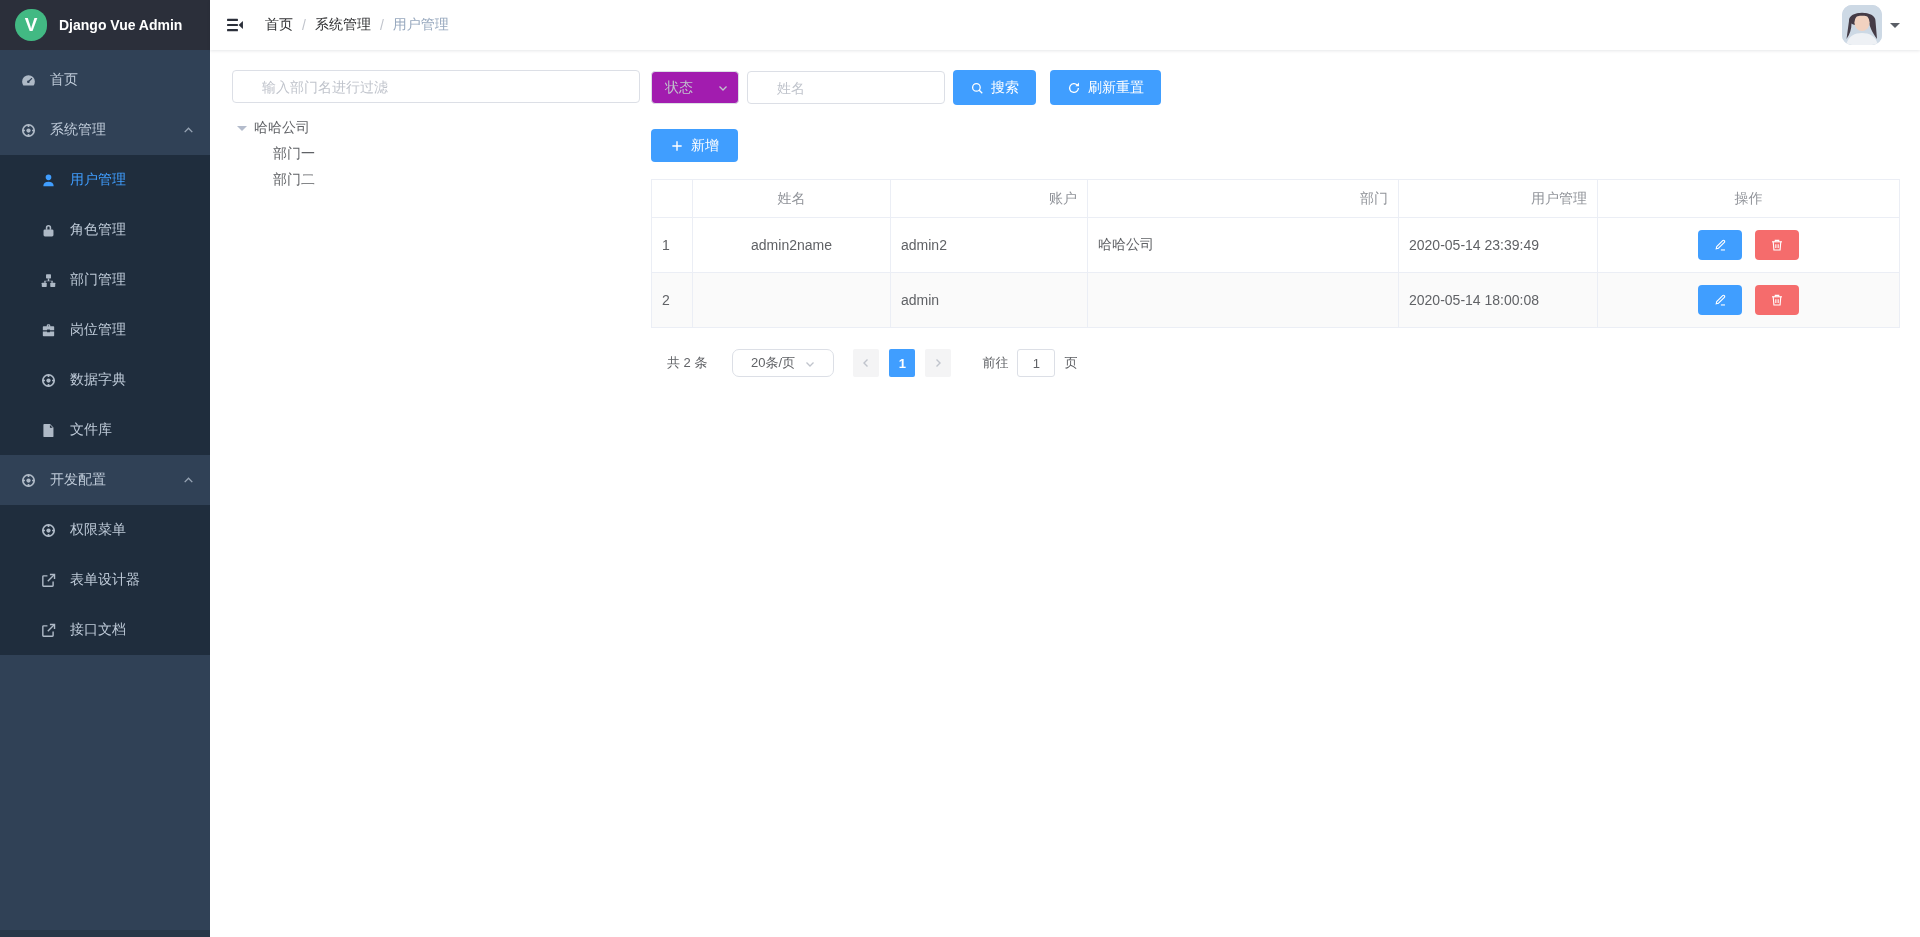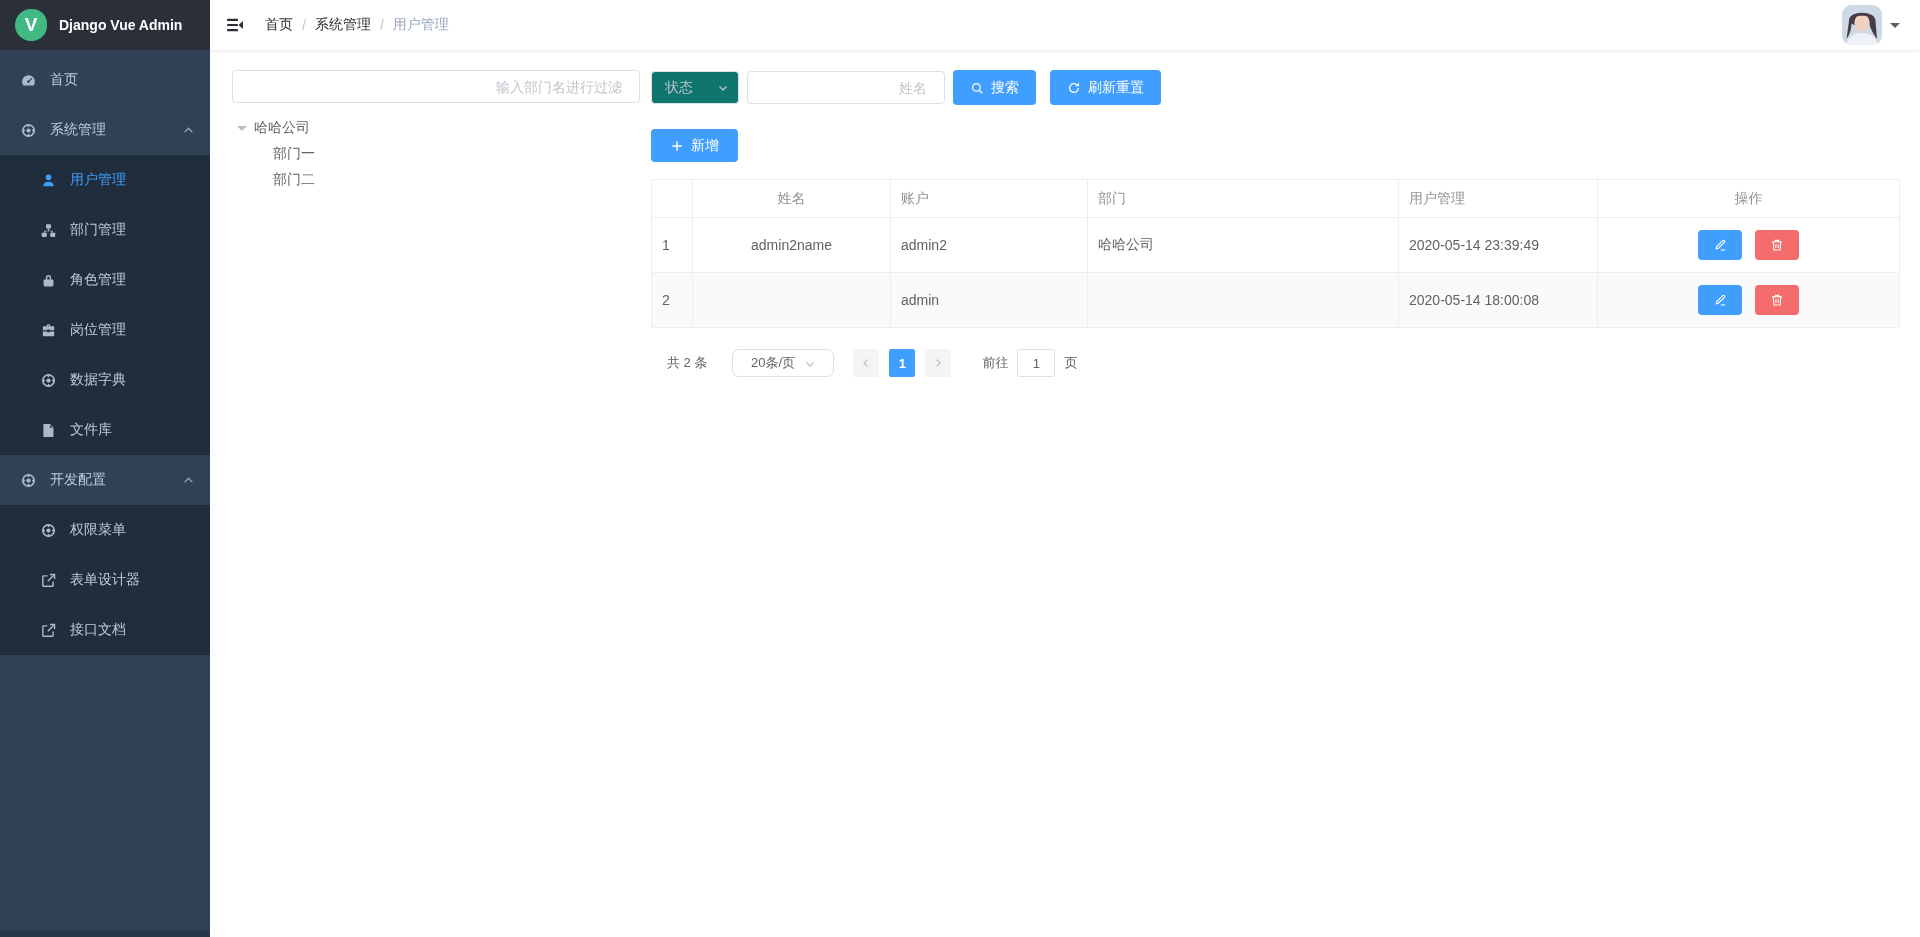--- a/index.html
+++ b/index.html
@@ -37,45 +37,45 @@
   .bc-current { color:#97a8be; }
   .avatar-wrap { position:absolute; right:20px; top:5px; display:flex; align-items:flex-end; cursor:pointer; }
   .avatar { width:40px; height:40px; border-radius:10px; overflow:hidden; background:#c8d4e2; }
   .avatar-caret { width:0; height:0; border:5px solid transparent; border-top-color:#5a5e66; margin:0 0 12px 8px; }
 
   
   .content { position:absolute; left:210px; top:50px; right:0; bottom:0; background:#fff; }
 
   .dept-panel { position:absolute; left:22px; top:20px; width:408px; }
   .text-input { height:33px; border:1px solid #dcdfe6; border-radius:4px; font-size:14px; color:#ef4444;
-    padding:0 17px; width:100%; outline:none; background:#fff;text-align:right; }
+    padding:0 29px; width:100%; outline:none; background:#fff; }
   .text-input::placeholder { color:#c0c4cc; }
   .tree { margin-top:12px; font-size:14px; color:#606266; }
   .tree-node { height:26px; display:flex; align-items:center; cursor:pointer; }
   .tree-caret { width:0; height:0; border:5px solid transparent; border-top-color:#b4bccc; margin:5px 7px 0 5px; }
   .tree-child { padding-left:41px; }
 
   .filter-panel { position:absolute; left:441px; top:20px; }
   .filter-row { display:flex; align-items:center; }
-  .select-box { width:88px; height:33px; border:1px solid #dcdfe6; border-radius:4px; background:#0f766e;
+  .select-box { width:88px; height:33px; border:1px solid #dcdfe6; border-radius:4px; background:#a21caf;
     display:flex; align-items:center; justify-content:space-between; padding:0 9px 0 13px;
     color:#c0c4cc; font-size:14px; cursor:pointer; margin-right:8px; }
   .sel-caret { width:12px; height:12px; color:#c0c4cc; }
   .name-input { width:198px; margin-right:8px; }
   .btn { height:35px; border:none; border-radius:4px; background:#409eff; color:#fff; font-size:14px;
     display:inline-flex; align-items:center; justify-content:center; gap:7px; padding:0 17px; cursor:pointer; }
   .btn-reset { margin-left:14px; }
   .btn-icon { width:14px; height:14px; }
   .add-row { margin-top:24px; }
   .btn-add { height:33px; padding:0 19px; }
 
   
   .user-table { border-collapse:collapse; table-layout:fixed; width:1249px; margin-top:17px; font-size:14px; }
   .user-table th, .user-table td { border:1px solid #ebeef5; padding:0 10px; }
-  .user-table th { height:38px; color:#909399; font-weight:normal; text-align:left; }
+  .user-table th { height:38px; color:#909399; font-weight:normal; text-align:right; }
   .user-table td { height:55px; color:#606266; text-align:left; }
   .col-center { text-align:center !important; }
   tr.striped td { background:#fafafa; }
   .btn-mini { width:44px; height:30px; border:none; border-radius:4px; color:#fff; cursor:pointer;
     display:inline-flex; align-items:center; justify-content:center; vertical-align:middle; }
   .btn-mini svg { width:14px; height:14px; }
   .btn-edit { background:#409eff; margin-right:9px; }
   .btn-delete { background:#f56c6c; }
 
   
@@ -136,39 +136,39 @@
           <svg viewBox="0 0 24 24" width="17" height="17">
               <path fill="currentColor" d="M12 11.5a4 4 0 1 0-4-4 4 4 0 0 0 4 4zm0 2.2c-4.2 0-7.2 2.3-7.2 5.2v1.1h14.4v-1.1c0-2.9-3-5.2-7.2-5.2z"></path>
             </svg>
         </span>
         <span>用户管理</span>
       </div>
       <div class="menu-item">
         <span class="mi-icon">
           <svg viewBox="0 0 24 24" width="17" height="17">
               <g fill="currentColor">
+                <path d="M8.2 11V8a3.8 3.8 0 0 1 7.6 0v3h-2.2V8a1.6 1.6 0 0 0-3.2 0v3z"></path>
+                <rect x="5" y="10.5" width="14" height="10" rx="2"></rect>
+              </g>
+            </svg>
+        </span>
+        <span>角色管理</span>
+      </div>
+      <div class="menu-item">
+        <span class="mi-icon">
+          <svg viewBox="0 0 24 24" width="17" height="17">
+              <g fill="currentColor">
                 <rect x="8.5" y="3" width="7" height="6" rx="1"></rect>
                 <rect x="2.5" y="15" width="7" height="6" rx="1"></rect>
                 <rect x="14.5" y="15" width="7" height="6" rx="1"></rect>
                 <path d="M11 9h2v3.2h5V15h-2v-1.8H8V15H6v-2.8h5z"></path>
               </g>
             </svg>
         </span>
         <span>部门管理</span>
-      </div>
-      <div class="menu-item">
-        <span class="mi-icon">
-          <svg viewBox="0 0 24 24" width="17" height="17">
-              <g fill="currentColor">
-                <path d="M8.2 11V8a3.8 3.8 0 0 1 7.6 0v3h-2.2V8a1.6 1.6 0 0 0-3.2 0v3z"></path>
-                <rect x="5" y="10.5" width="14" height="10" rx="2"></rect>
-              </g>
-            </svg>
-        </span>
-        <span>角色管理</span>
       </div>
       <div class="menu-item">
         <span class="mi-icon">
           <svg viewBox="0 0 24 24" width="17" height="17">
               <path fill="currentColor" d="M9.5 6V5a2 2 0 0 1 2-2h1a2 2 0 0 1 2 2v1H19a1 1 0 0 1 1 1v4.5h-6v-1h-4v1H4V7a1 1 0 0 1 1-1h4.5zm1.7-1v1h1.6V5zM4 13.5h6v1h4v-1h6V19a1 1 0 0 1-1 1H5a1 1 0 0 1-1-1z"></path>
             </svg>
         </span>
         <span>岗位管理</span>
       </div>
       <div class="menu-item">

